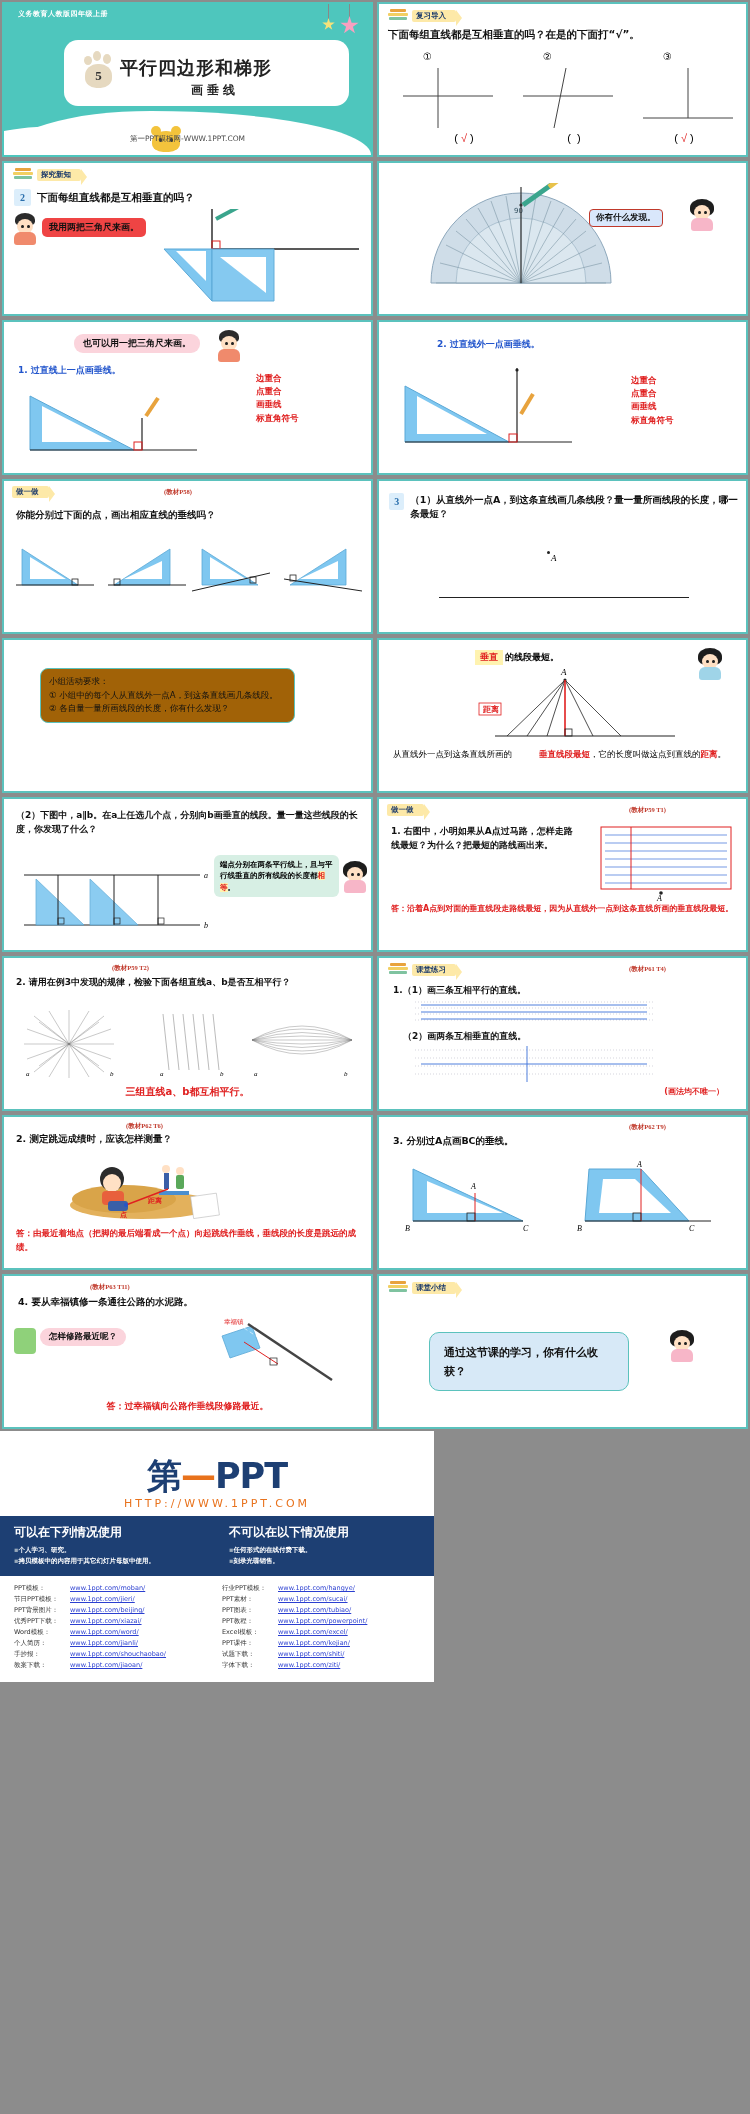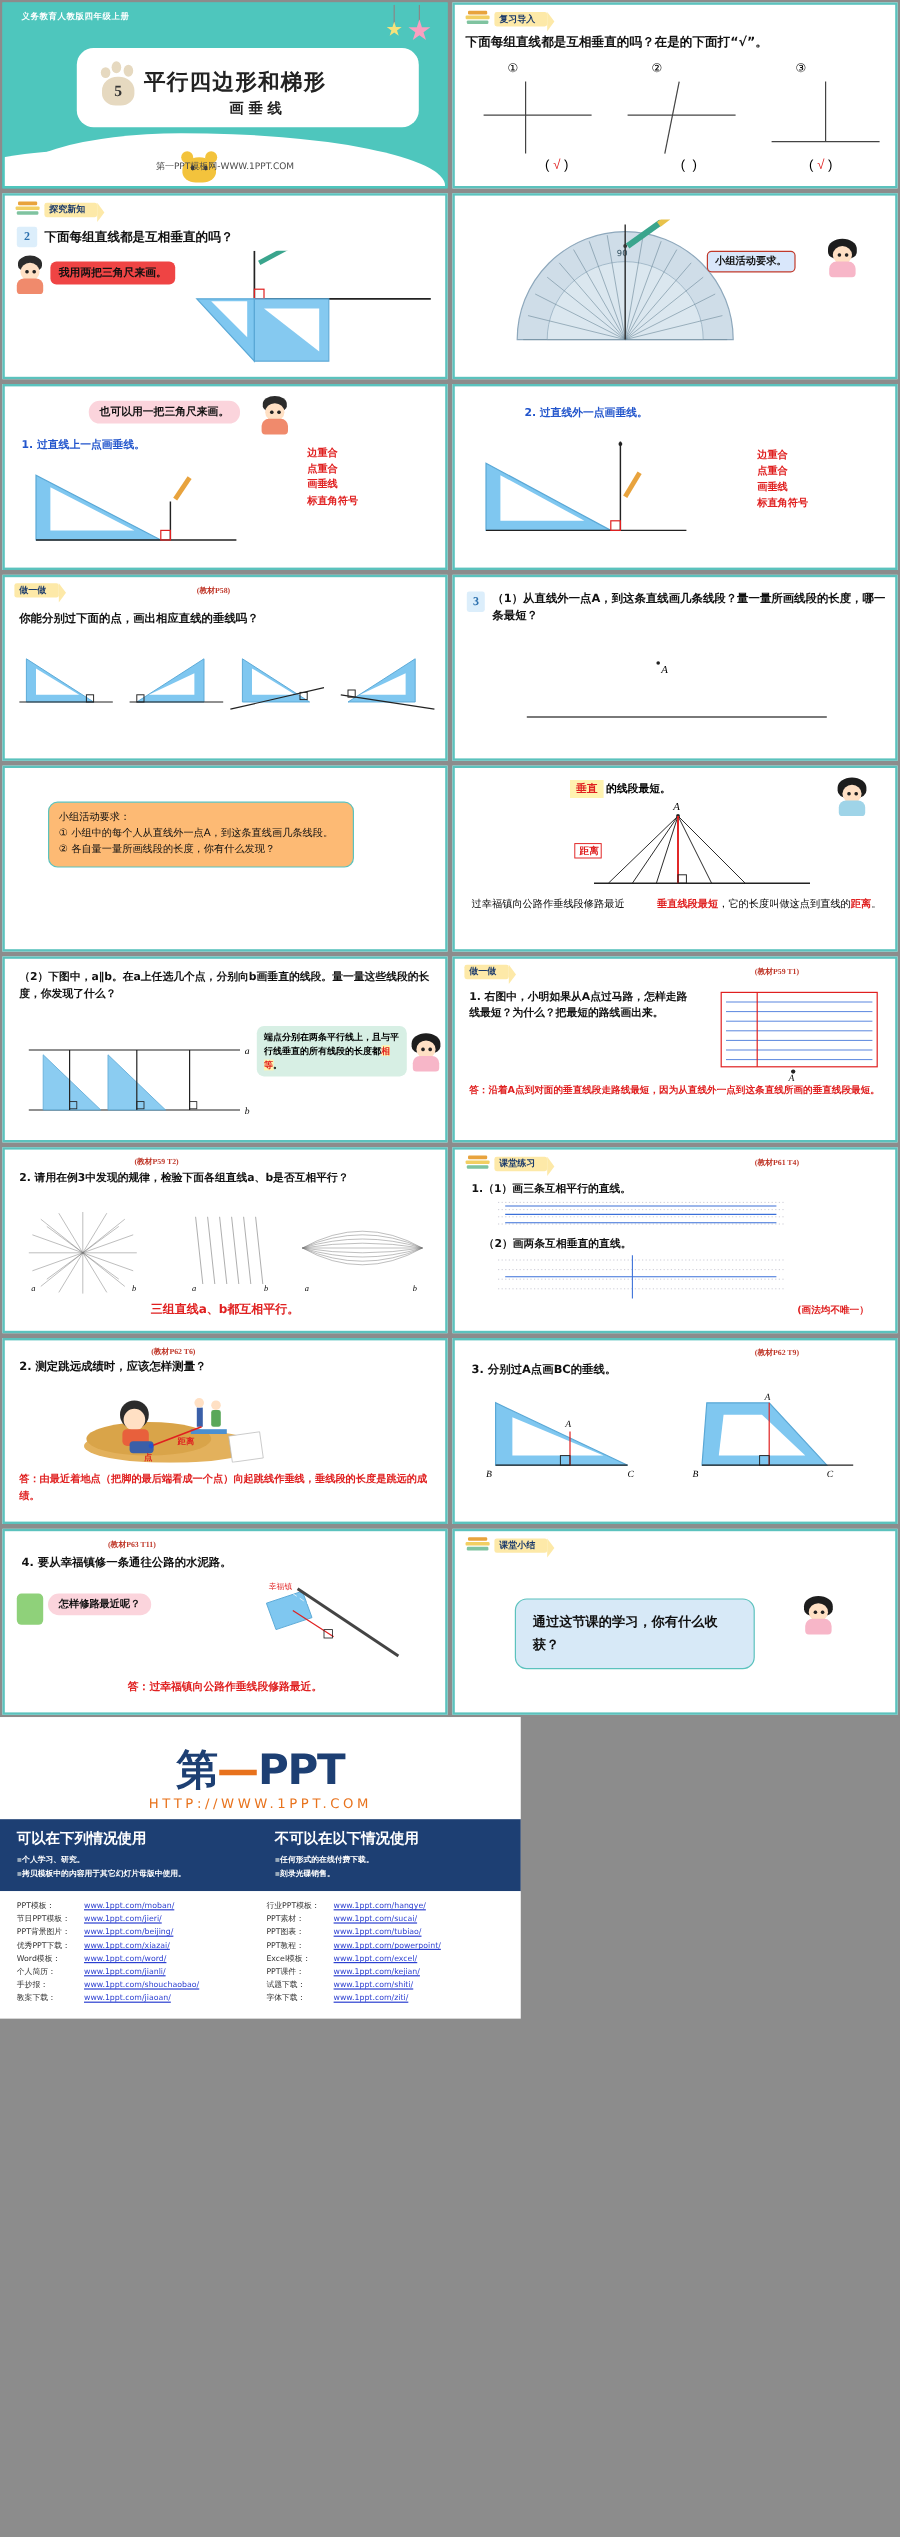--- a/index.html
+++ b/index.html
@@ -128,21 +128,21 @@
     background:#fbd4dc; border-radius:9px; padding:3px 9px;
     font-size:9px; color:#111; font-family:"Liberation Serif",serif; font-weight:bold;
     position:relative; display:inline-block;
   }
   .bubble-blue {
     background:#d9e7fb; border:1.2px solid #c0392b; border-radius:4px; padding:2px 6px;
     font-size:8.5px; color:#111; font-family:"Liberation Serif",serif; font-weight:bold;
     position:relative; display:inline-block;
   }
   .bubble-note {
-    background:#fdba74; border:1.4px solid #5bc2bd; border-radius:8px;
+    background:#a16207; border:1.4px solid #5bc2bd; border-radius:8px;
     padding:6px 8px; font-size:8.5px; color:#111; line-height:1.6;
     font-family:"DejaVu Sans",sans-serif;
   }
   .kid { position:absolute; width:26px; height:32px; }
   .kid .hair { position:absolute; left:3px; top:0; width:20px; height:13px; background:#2b2b2b; border-radius:50% 50% 35% 35%; }
   .kid .face { position:absolute; left:5px; top:6px; width:16px; height:15px; background:#ffe0c4; border-radius:50%; }
   .kid .e1 { position:absolute; left:9px; top:12px; width:2.5px; height:3px; background:#222; border-radius:50%; }
   .kid .e2 { position:absolute; left:15px; top:12px; width:2.5px; height:3px; background:#222; border-radius:50%; }
   .kid .shirt { position:absolute; left:2px; top:19px; width:22px; height:13px; background:#f08a6c; border-radius:6px 6px 3px 3px; }
   .kid.girl .hair { background:#1d1d1d; width:24px; left:1px; height:17px;}
@@ -286,21 +286,21 @@
             <line x1="100" y1="100" x2="165" y2="48"></line>
         <line x1="100" y1="100" x2="19" y2="80"></line>
             <line x1="100" y1="100" x2="181" y2="80"></line>
       </g>
       <text x="93" y="30" font-size="7" fill="#33505f" font-family="DejaVu Sans">90</text>
       <line x1="100" y1="100" x2="100" y2="4" stroke="#333" stroke-width="1.2"></line>
       <circle cx="100" cy="22" r="1.6" fill="#333"></circle>
       <line x1="102" y1="22" x2="130" y2="2" stroke="#3aa58d" stroke-width="5"></line>
       <line x1="128" y1="4" x2="136" y2="-2" stroke="#e8c24a" stroke-width="5"></line>
     </svg>
-    <div class="bubble-blue" style="position:absolute;left:210px;top:46px;">小组活动要求。</div>
+    <div class="bubble-blue" style="position:absolute;left:210px;top:46px;">你有什么发现。</div>
     <div class="kid girl" style="left:310px;top:36px;width:32px;height:44px;">
       <span class="hair"></span>
           <span class="face"></span>
           <span class="e1"></span>
           <span class="e2"></span>
           <span class="shirt"></span>
     </div>
   </div>
 
   <div class="slide">
@@ -420,21 +420,21 @@
       <line x1="100" y1="14" x2="62" y2="70" stroke="#222" stroke-width=".8"></line>
       <line x1="100" y1="14" x2="82" y2="70" stroke="#222" stroke-width=".8"></line>
       <line x1="100" y1="14" x2="128" y2="70" stroke="#222" stroke-width=".8"></line>
       <line x1="100" y1="14" x2="156" y2="70" stroke="#222" stroke-width=".8"></line>
       <line x1="100" y1="14" x2="100" y2="70" stroke="#e02020" stroke-width="1.6"></line>
       <rect x="100" y="63" width="7" height="7" fill="none" stroke="#222" stroke-width=".8"></rect>
       <text x="18" y="46" font-size="8" fill="#e02020" font-weight="bold" font-family="DejaVu Sans">距离</text>
       <rect x="14" y="37" width="22" height="12" fill="none" stroke="#e02020" stroke-width=".8"></rect>
     </svg>
     <div style="position:absolute;left:14px;top:108px;width:345px;font-size:8.5px;line-height:1.6;font-family:'DejaVu Sans',sans-serif;">
-      <span>过幸福镇向公路作垂线段修路最近</span><span style="color:#e02020;font-weight:bold;padding-left:27px;">垂直线段最短</span><span>，它的长度叫做这点到直线的</span><span style="color:#e02020;font-weight:bold;">距离</span><span>。</span>
+      <span>从直线外一点到这条直线所画的</span><span style="color:#e02020;font-weight:bold;padding-left:27px;">垂直线段最短</span><span>，它的长度叫做这点到直线的</span><span style="color:#e02020;font-weight:bold;">距离</span><span>。</span>
     </div>
   </div>
 
   <div class="slide">
     <div class="q-text" style="position:absolute;left:12px;top:10px;width:348px;font-size:9px;line-height:1.5;">（2）下图中，a∥b。在a上任选几个点，分别向b画垂直的线段。量一量这些线段的长度，你发现了什么？</div>
     <svg width="200" height="78" style="position:absolute;left:14px;top:58px;">
       <line x1="6" y1="18" x2="182" y2="18" stroke="#222" stroke-width="1"></line>
       <line x1="6" y1="68" x2="182" y2="68" stroke="#222" stroke-width="1"></line>
       <text x="186" y="21" font-size="8" font-style="italic" font-family="Liberation Serif">a</text>
       <text x="186" y="71" font-size="8" font-style="italic" font-family="Liberation Serif">b</text>

